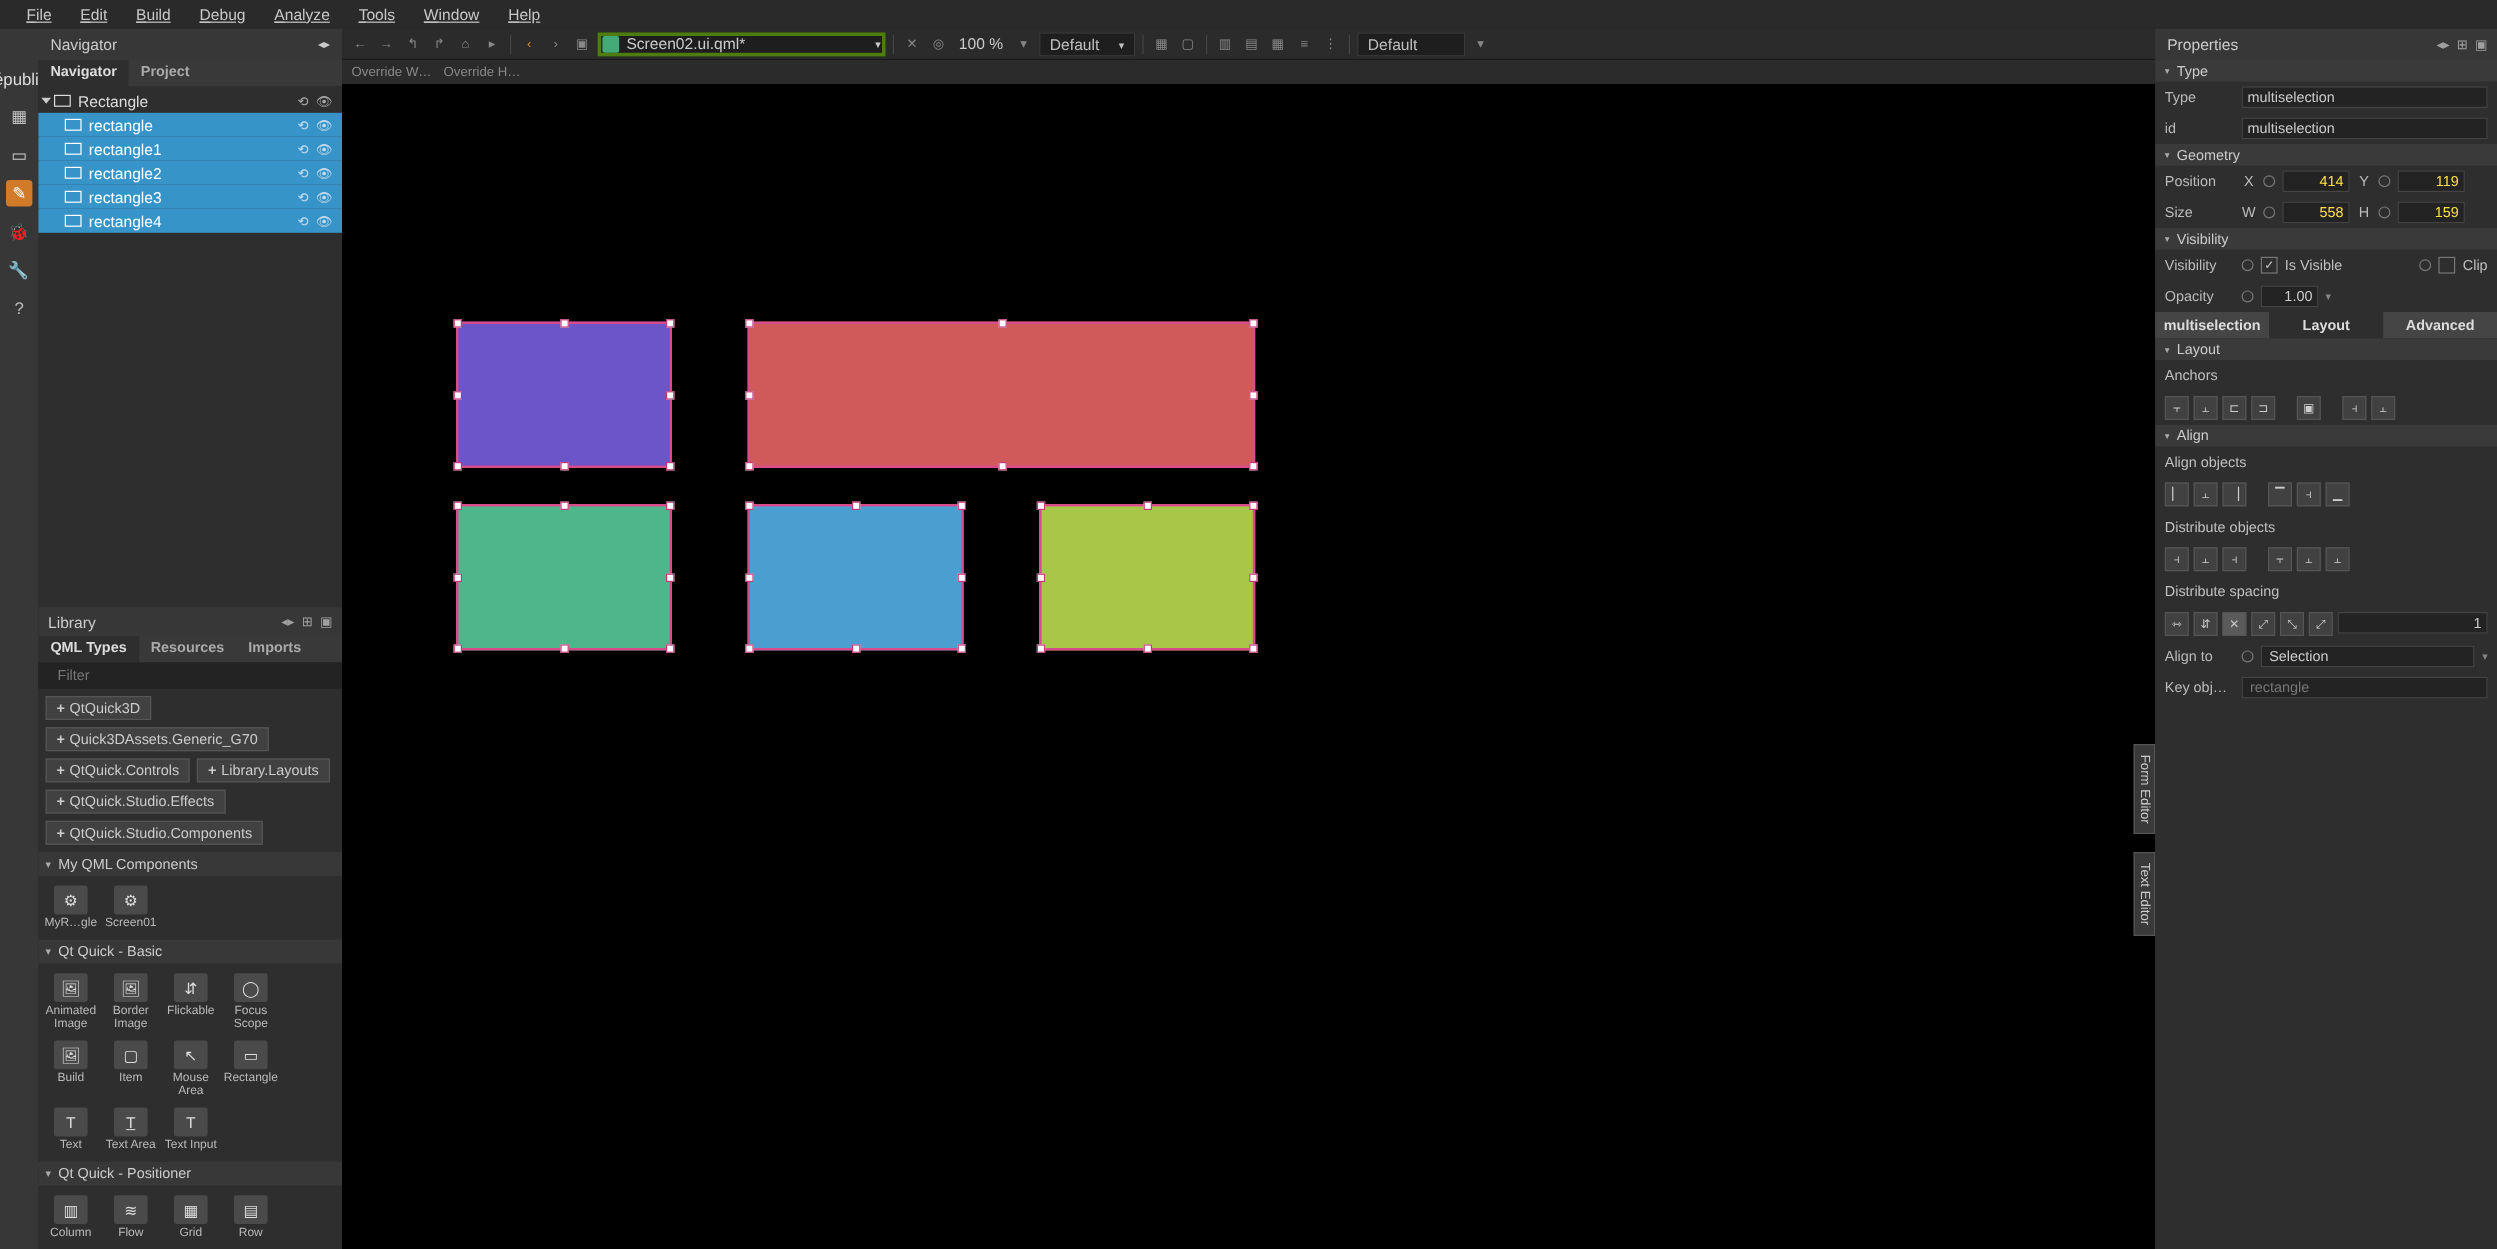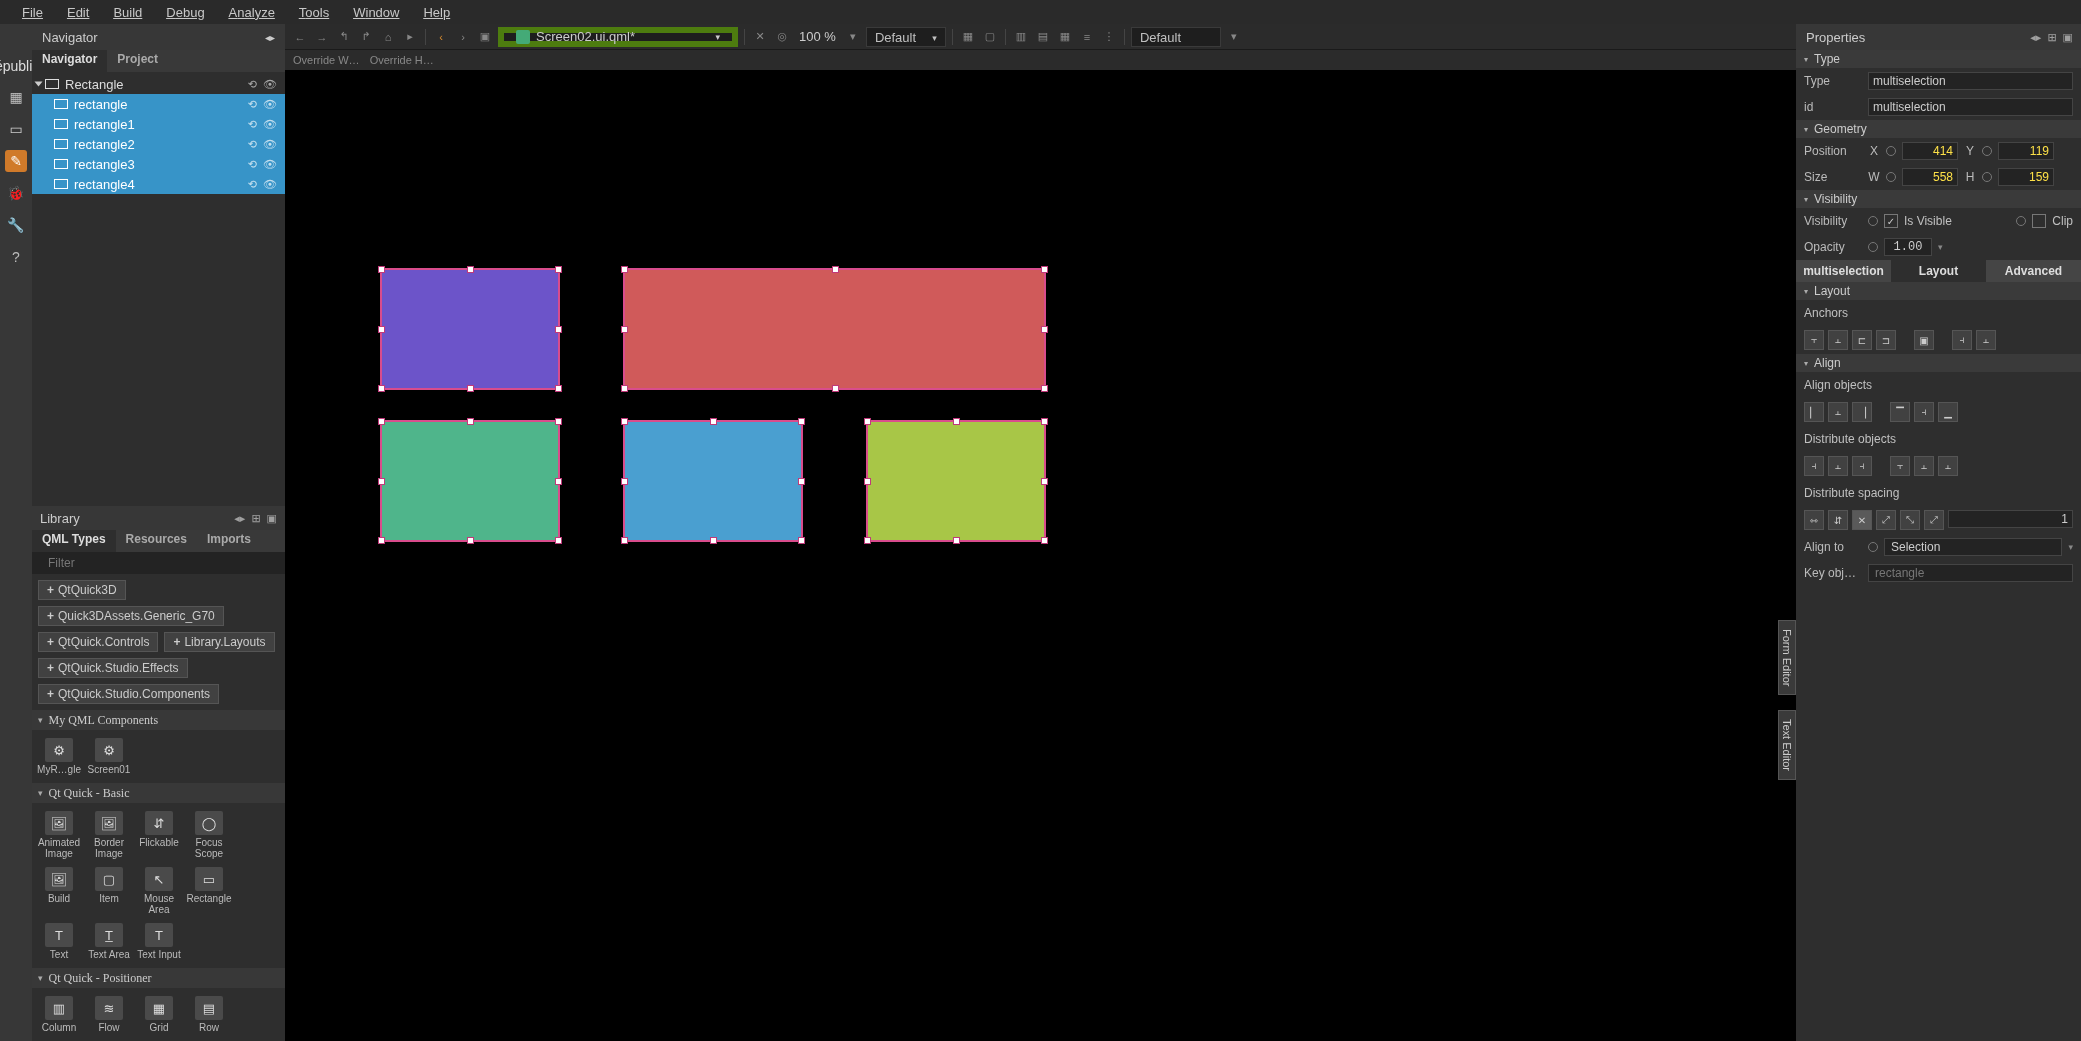--- a/index.html
+++ b/index.html
@@ -10,21 +10,21 @@
 .menubar span { padding:2px 10px; text-decoration:underline; cursor:default; color:#c8c8c8; }
 .menubar span:first-letter { text-decoration:underline; }
 
 
 .toolbar2 { height:26px; display:flex; align-items:center; }
 .nav-title-bar { width:285px; height:26px; background:#373737; display:flex; align-items:center; padding-left:42px; color:#ccc; }
 .nav-title-bar .arrow { margin-left:auto; margin-right:10px; font-size:10px; }
 .top-tb { flex:1; height:26px; background:#2b2b2b; display:flex; align-items:center; gap:4px; padding:0 6px; border-bottom:1px solid #1a1a1a; }
 .tb-btn { width:18px; height:18px; display:flex; align-items:center; justify-content:center; font-size:11px; color:#888; cursor:default; }
 .tb-sep { width:1px; height:16px; background:#444; margin:0 2px; }
-.file-dd { background:#1e1e1e; height:20px; line-height:20px; padding:0 12px; color:#ccc; display:flex; align-items:center; gap:6px; min-width:240px; border:6px solid #4d7c0f; }
+.file-dd { background:#1e1e1e; height:20px; line-height:20px; padding:0 1px; color:#ccc; display:flex; align-items:center; gap:6px; min-width:240px; border:3px solid #4d7c0f; }
 .file-dd .icon { width:14px; height:14px; background:#4a7; border-radius:2px; }
 .style-dd { background:#1e1e1e; height:20px; line-height:20px; padding:0 8px; min-width:80px; border:1px solid #3a3a3a; }
 .zoom-txt { color:#ccc; padding:0 4px; }
 
 
 .iconstrip { position:absolute; left:0; top:50px; width:32px; height:991px; background:#373737; display:flex; flex-direction:column; align-items:center; padding-top:4px; gap:10px; }
 .iconstrip .ic { width:22px; height:22px; display:flex; align-items:center; justify-content:center; border-radius:3px; font-size:14px;}
 
 
 .leftpanel { position:absolute; left:32px; top:50px; width:253px; height:991px; background:#2e2e2e; display:flex; flex-direction:column; }
@@ -43,21 +43,21 @@
 .row .carets { margin-left:auto; display:flex; gap:6px; padding-right:8px; opacity:.7; font-size:11px; }
 .tri { display:inline-block; width:0; height:0; border-left:5px solid #ccc; border-top:4px solid transparent; border-bottom:4px solid transparent; transform:rotate(90deg); margin-right:4px; }
 
 
 .panel-title { height:24px; background:#373737; display:flex; align-items:center; padding-left:8px; font-weight:normal; color:#ccc; }
 .panel-title .end { margin-left:auto; display:flex; gap:6px; padding-right:8px; font-size:11px; opacity:.7; }
 .filter-row { height:22px; background:#232323; padding:0 16px; display:flex; align-items:center; color:#777; font-size:12px; }
 .chips { display:flex; flex-wrap:wrap; gap:6px; padding:6px; }
 .chip { background:#414141; border:1px solid #555; padding:2px 8px; font-size:12px; color:#ccc; display:flex; align-items:center; gap:4px; cursor:default; }
 .chip .plus { font-weight:bold; }
-.section-hdr { height:20px; background:#383838; display:flex; align-items:center; padding-left:6px; font-size:12px; color:#ccc;font-family:Liberation Serif, serif; }
+.section-hdr { height:20px; background:#383838; display:flex; align-items:center; padding-left:6px; font-size:12px; color:#ccc; }
 .section-hdr::before { content:"▾"; font-size:9px; margin-right:6px; color:#aaa; }
 .comp-grid { display:flex; flex-wrap:wrap; padding:4px 2px; }
 .comp { width:50px; display:flex; flex-direction:column; align-items:center; gap:2px; padding:4px 0; font-size:10px; text-align:center; color:#bbb; cursor:default; }
 .comp .cicon { width:28px; height:24px; background:#4a4a4a; border-radius:2px; display:flex; align-items:center; justify-content:center; color:#ddd; font-size:13px; }
 
 
 .canvas-subbar { position:absolute; left:285px; top:50px; right:285px; height:20px; background:#2b2b2b; display:flex; align-items:center; font-size:11px; color:#888; gap:10px; padding:0 8px; }
 .canvas-area { position:absolute; left:285px; top:70px; right:285px; bottom:0; background:#000; }
 .artboard { position:absolute; left:27px; top:128px; width:964px; height:600px; background:#000; }
 .shape { position:absolute; border:2px solid #d94c8c; }
@@ -465,21 +465,21 @@
     <span class="chk">✓</span>
     <span>Is Visible</span>
     <span style="flex:1"></span>
     <span class="dot"></span>
     <span class="chk"></span>
     <span>Clip</span>
   </div>
   <div class="prop-row">
     <span class="lbl">Opacity</span>
     <span class="dot"></span>
-    <input class="prop-input" style="text-align: center; color: rgb(204, 204, 204); width: 48px; font-family: Liberation Mono, monospace;" value="1.00">
+    <input class="prop-input" style="text-align: right; color: rgb(204, 204, 204); width: 48px;" value="1.00">
     <span style="font-size:9px;color:#888">▾</span>
   </div>
 
   <div class="tabs3">
     <div class="t">multiselection</div>
     <div class="t active">Layout</div>
     <div class="t">Advanced</div>
   </div>
 
   <div class="sub-hdr">Layout</div>

